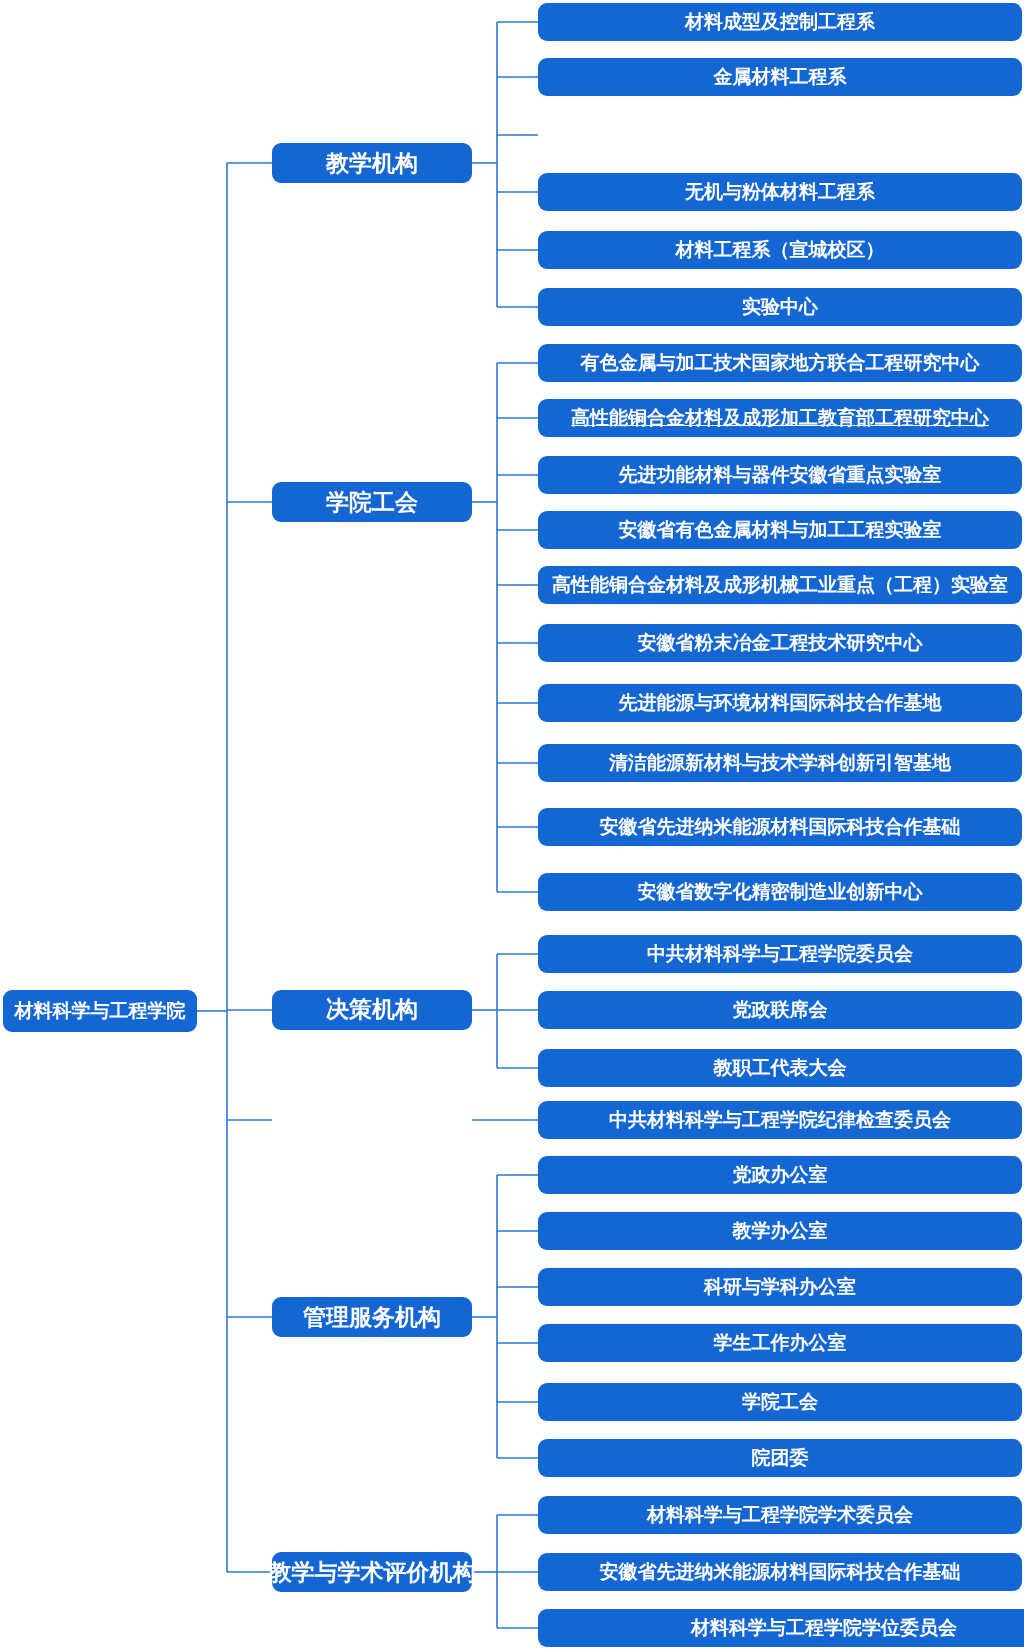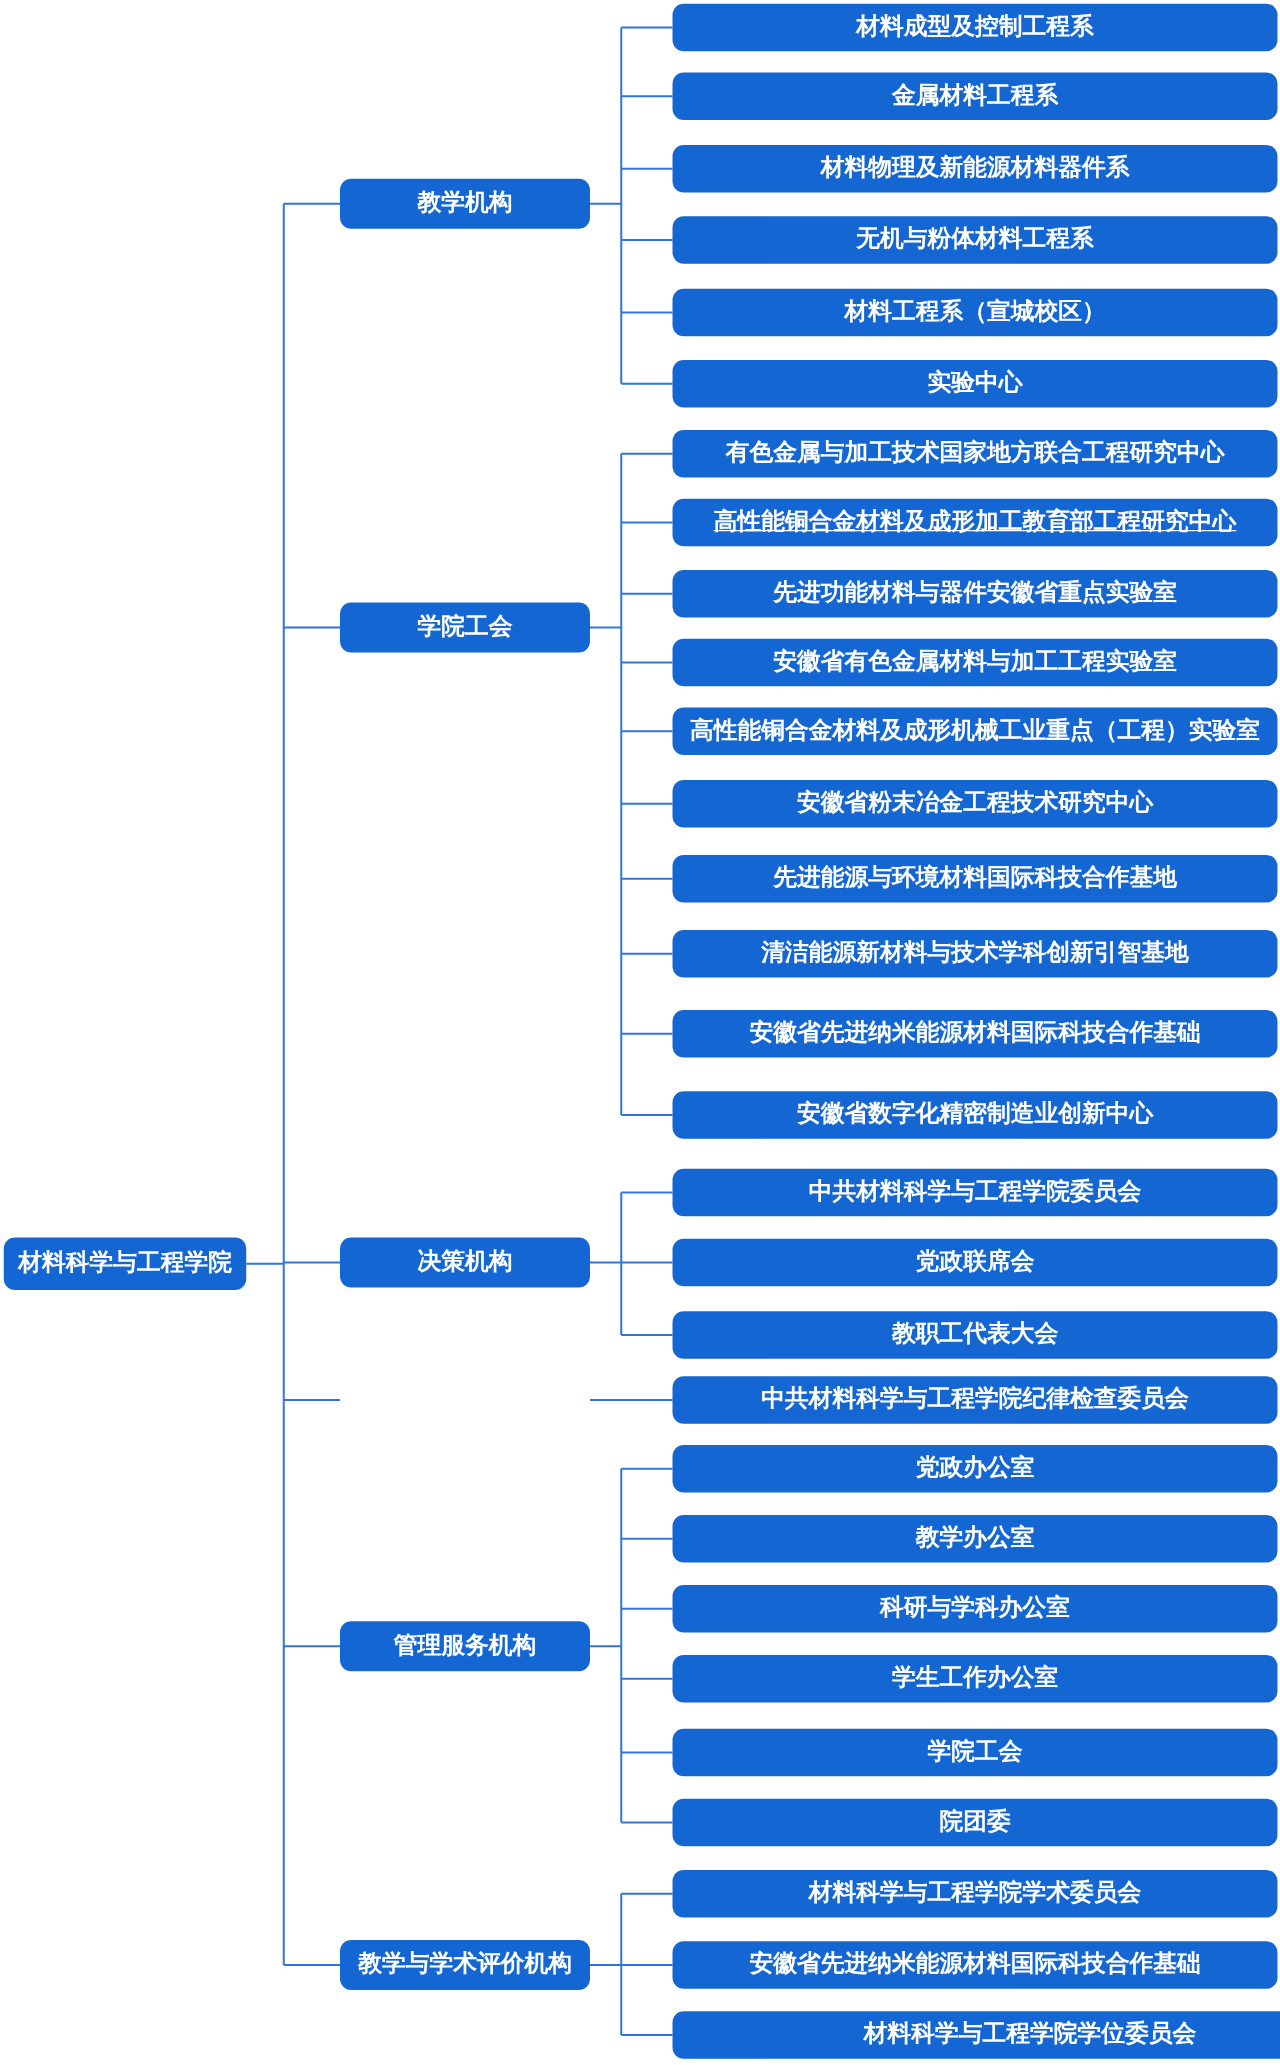--- a/index.html
+++ b/index.html
@@ -17,21 +17,21 @@
     background:#1467d2;
     color:#ffffff;
     font-weight:700;
     border-radius:9px;
     box-sizing:border-box;
     line-height:1.15;
     padding:2px 8px;
     white-space:nowrap;
   }
   .node-root{font-size:19px;}
-  .node-mid{font-size:19px;}
+  .node-mid{font-size:23px;}
   .node-child{font-size:19px;}
 </style>
 </head>
 <body>
 
 <div class="canvas">
   <svg class="lines" xmlns="http://www.w3.org/2000/svg" width="1024" height="1652" viewBox="0 0 1024 1652" fill="none">
       <path d="M197,1011 H227" stroke="#2e76d9" stroke-width="1.6"></path>
       <path d="M227,163 V1572" stroke="#2e76d9" stroke-width="1.6"></path>
       <path d="M227,163 H272" stroke="#2e76d9" stroke-width="1.6"></path>
@@ -77,21 +77,20 @@
       <path d="M472,1572 H497" stroke="#2e76d9" stroke-width="1.6"></path>
       <path d="M497,1515 V1628" stroke="#2e76d9" stroke-width="1.6"></path>
       <path d="M497,1515 H538" stroke="#2e76d9" stroke-width="1.6"></path>
       <path d="M497,1572 H538" stroke="#2e76d9" stroke-width="1.6"></path>
       <path d="M497,1628 H538" stroke="#2e76d9" stroke-width="1.6"></path>
     </svg>
 <div class="node node-root" style="left: 3px; top: 990px; width: 194px; height: 42px;">材料科学与工程学院</div>
     <div class="node node-mid" style="left: 272px; top: 143px; width: 200px; height: 40px;">教学机构</div>
     <div class="node node-child" style="left: 538px; top: 3px; width: 484px; height: 38px;">材料成型及控制工程系</div>
     <div class="node node-child" style="left: 538px; top: 58px; width: 484px; height: 38px;">金属材料工程系</div>
-    <div class="node node-child" style="left: 538px; top: 116px; width: 484px; height: 38px;">材料物理及新能源材料器件系</div>
     <div class="node node-child" style="left: 538px; top: 173px; width: 484px; height: 38px;">无机与粉体材料工程系</div>
     <div class="node node-child" style="left: 538px; top: 231px; width: 484px; height: 38px;">材料工程系（宣城校区）</div>
     <div class="node node-child" style="left: 538px; top: 288px; width: 484px; height: 38px;">实验中心</div>
     <div class="node node-mid" style="left: 272px; top: 482px; width: 200px; height: 40px;">学院工会</div>
     <div class="node node-child" style="left: 538px; top: 344px; width: 484px; height: 38px;">有色金属与加工技术国家地方联合工程研究中心</div>
     <div class="node node-child" style="left: 538px; top: 399px; width: 484px; height: 38px; text-decoration: underline;">高性能铜合金材料及成形加工教育部工程研究中心</div>
     <div class="node node-child" style="left: 538px; top: 456px; width: 484px; height: 38px;">先进功能材料与器件安徽省重点实验室</div>
     <div class="node node-child" style="left: 538px; top: 511px; width: 484px; height: 38px;">安徽省有色金属材料与加工工程实验室</div>
     <div class="node node-child" style="left: 538px; top: 566px; width: 484px; height: 38px;">高性能铜合金材料及成形机械工业重点（工程）实验室</div>
     <div class="node node-child" style="left: 538px; top: 624px; width: 484px; height: 38px;">安徽省粉末冶金工程技术研究中心</div>

